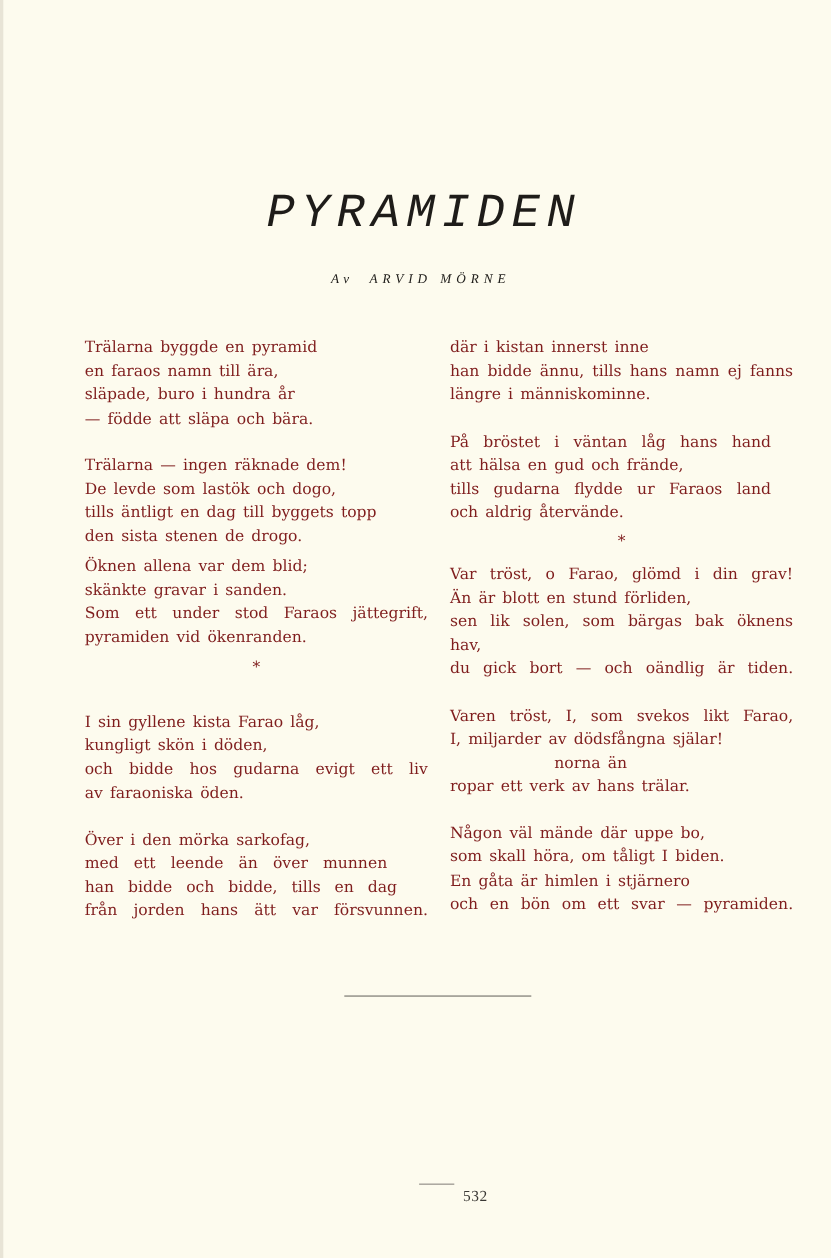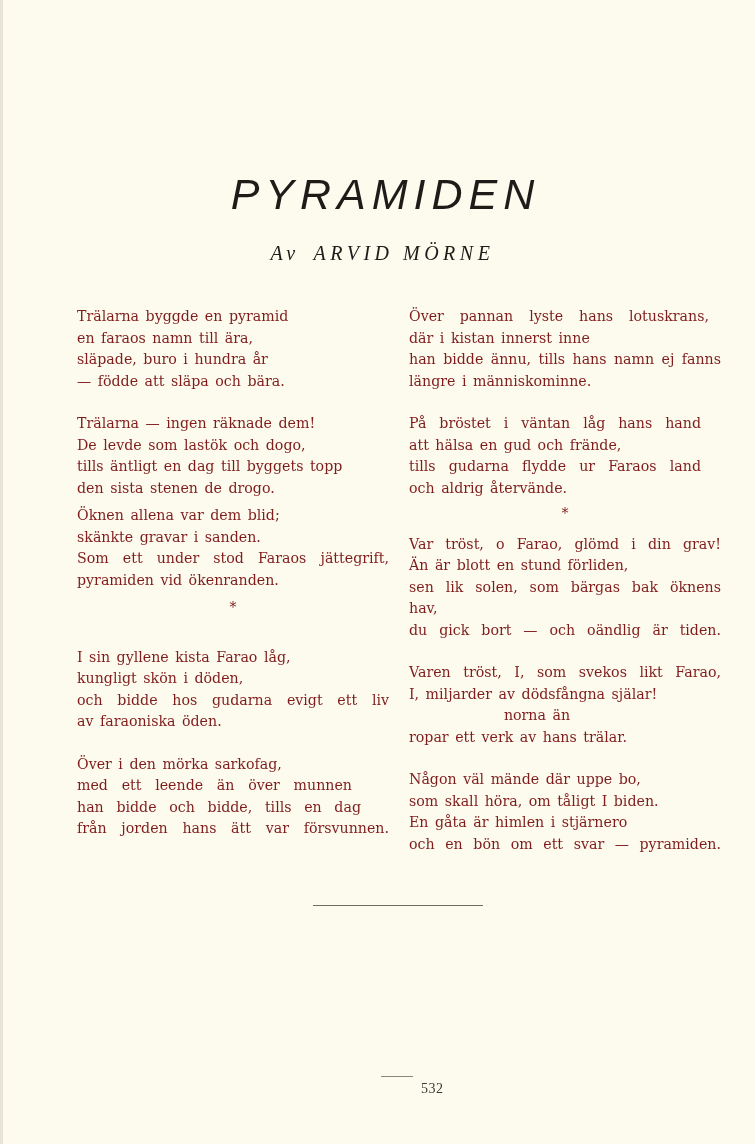--- a/index.html
+++ b/index.html
@@ -19,37 +19,37 @@
     position: absolute;
     left: 0; top: 0;
     width: 3px; height: 1144px;
     background: #e8e4d6;
   }
   .title {
     position: absolute;
     left: 0; width: 755px;
     top: 170px;
     text-align: center;
-    font-family: Liberation Sans, sans-serif;
+    font-family: Liberation Mono, monospace;
     font-style: italic;
     font-size: 43px;
     letter-spacing: 6px;
     line-height: 48px;
     color: #1e1c19;
     padding-left: 16px;
     box-sizing: border-box;
   }
   .author {
     position: absolute;
     left: 0; width: 755px;
     top: 240px;
     text-align: center;
     font-family: "Liberation Serif", serif;
     font-style: italic;
-    font-size: 20px;
+    font-size: 12px;
     letter-spacing: 4.5px;
     line-height: 26px;
     color: #1e1c19;
     padding-left: 10px;
     box-sizing: border-box;
   }
   .author .sep { display: inline-block; width: 14px; }
   .column {
     position: absolute;
     top: 306px;
@@ -148,21 +148,20 @@
   <div class="stanza" style="margin-top:21px">
     <span class="line">Över i den mörka sarkofag,</span>
     <span class="line just" style="width:275px">med ett leende än över munnen</span>
     <span class="line just" style="width:284px">han bidde och bidde, tills en dag</span>
     <span class="line just">från jorden hans ätt var försvunnen.</span>
   </div>
 </div>
 
 <div class="column col-right">
   <div class="stanza">
-    <span class="line just" style="width:300px">Över pannan lyste hans lotuskrans,</span>
     <span class="line">där i kistan innerst inne</span>
     <span class="line just">han bidde ännu, tills hans namn ej fanns</span>
     <span class="line">längre i människominne.</span>
   </div>
   <div class="stanza" style="margin-top:21px">
     <span class="line just" style="width:292px">På bröstet i väntan låg hans hand</span>
     <span class="line">att hälsa en gud och frände,</span>
     <span class="line just" style="width:292px">tills gudarna flydde ur Faraos land</span>
     <span class="line">och aldrig återvände.</span>
   </div>

